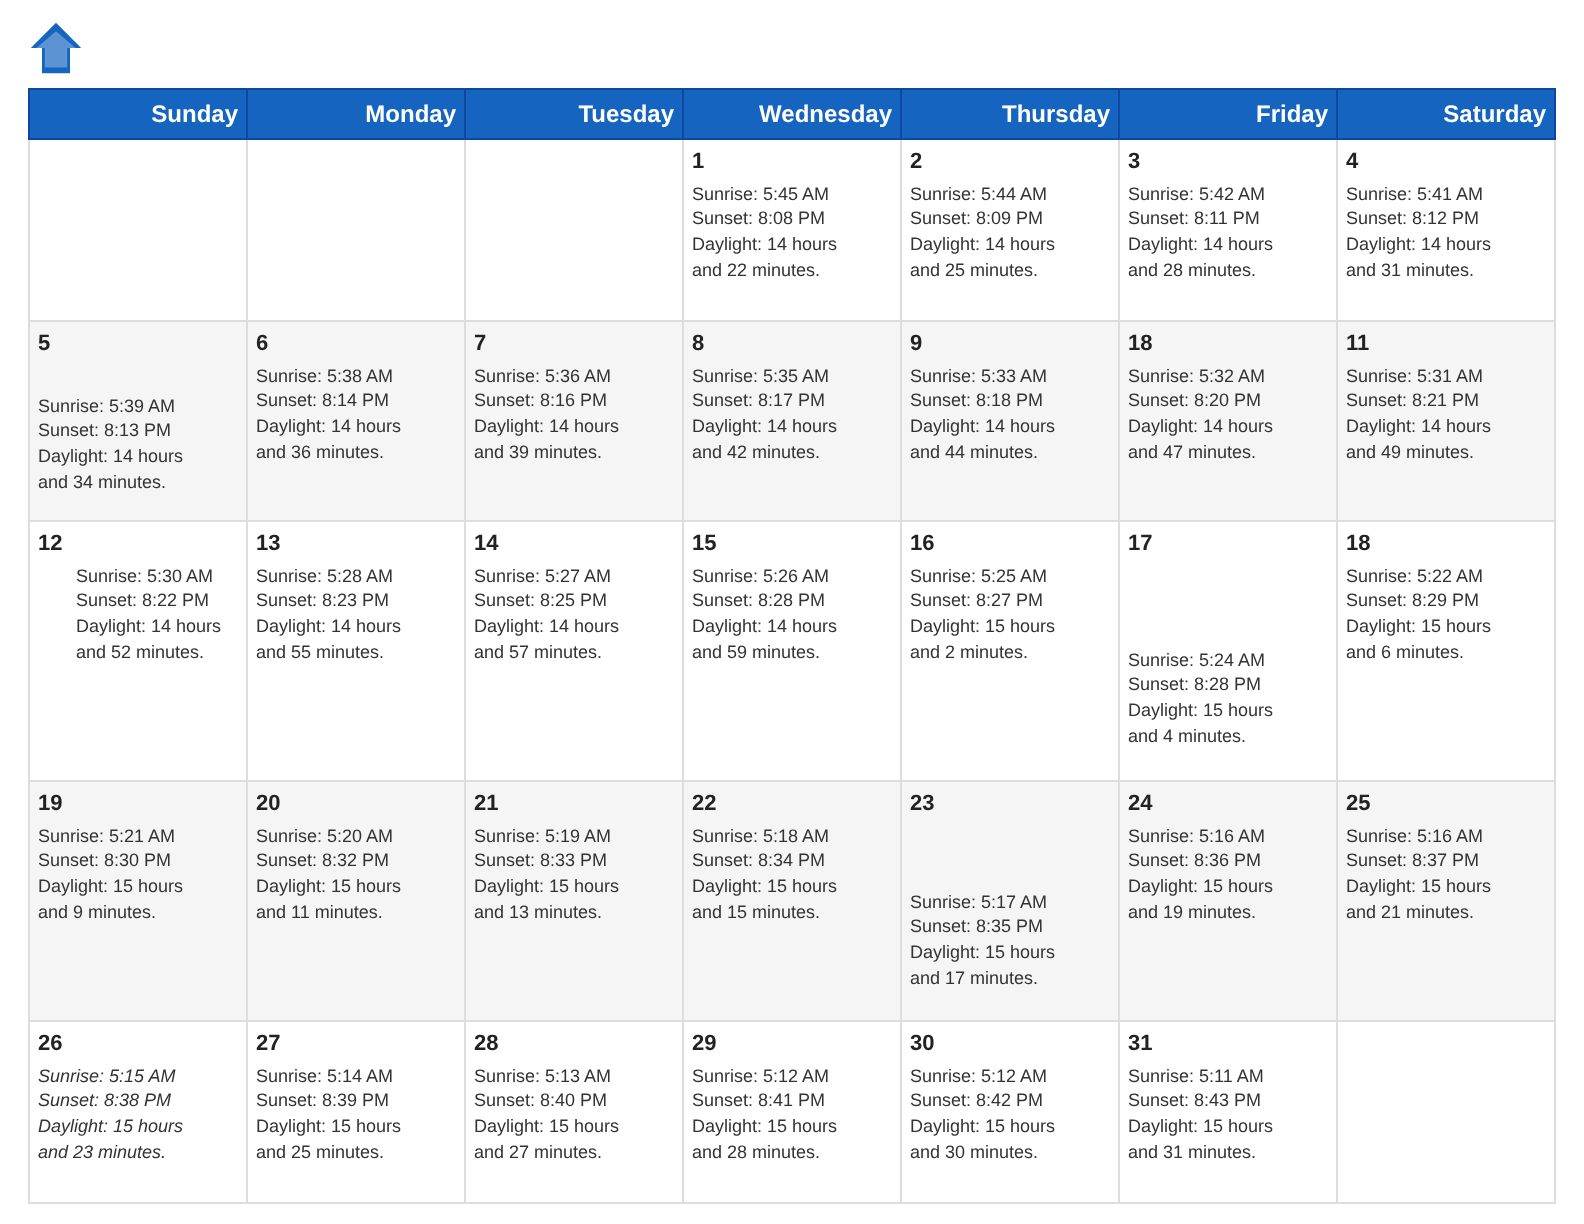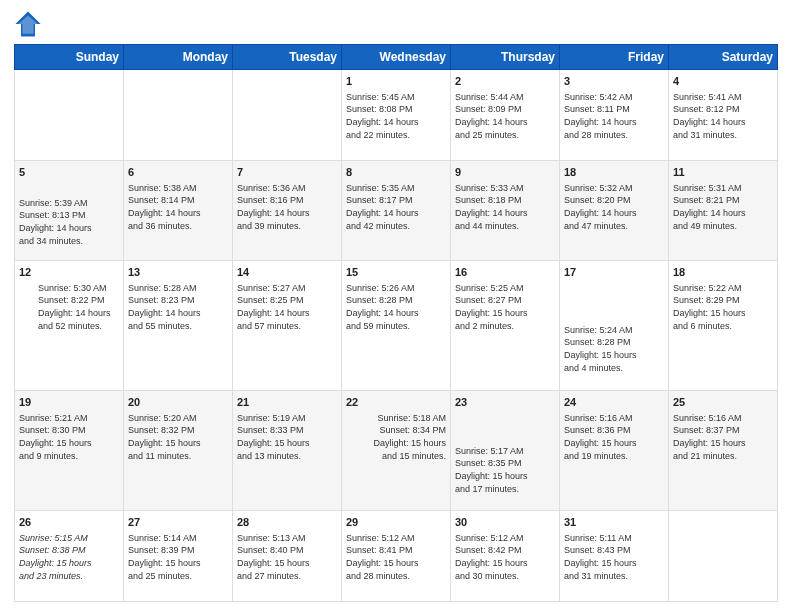--- a/index.html
+++ b/index.html
@@ -282,21 +282,21 @@
           </td>
           <td>
             <span class="day-num">21</span>
             <div class="day-info" style="white-space: pre-line;">Sunrise: 5:19 AM
 Sunset: 8:33 PM
 Daylight: 15 hours
 and 13 minutes.</div>
           </td>
           <td>
             <span class="day-num">22</span>
-            <div class="day-info" style="white-space: pre-line; text-align: right;">Sunrise: 5:18 AM
+            <div class="day-info" style="white-space: pre-line;">Sunrise: 5:18 AM
 Sunset: 8:34 PM
 Daylight: 15 hours
 and 15 minutes.</div>
           </td>
           <td>
             <span class="day-num">23</span>
             <div class="day-info" style="white-space: pre-line; margin-top: 35px;">Sunrise: 5:17 AM
 Sunset: 8:35 PM
 Daylight: 15 hours
 and 17 minutes.</div>

